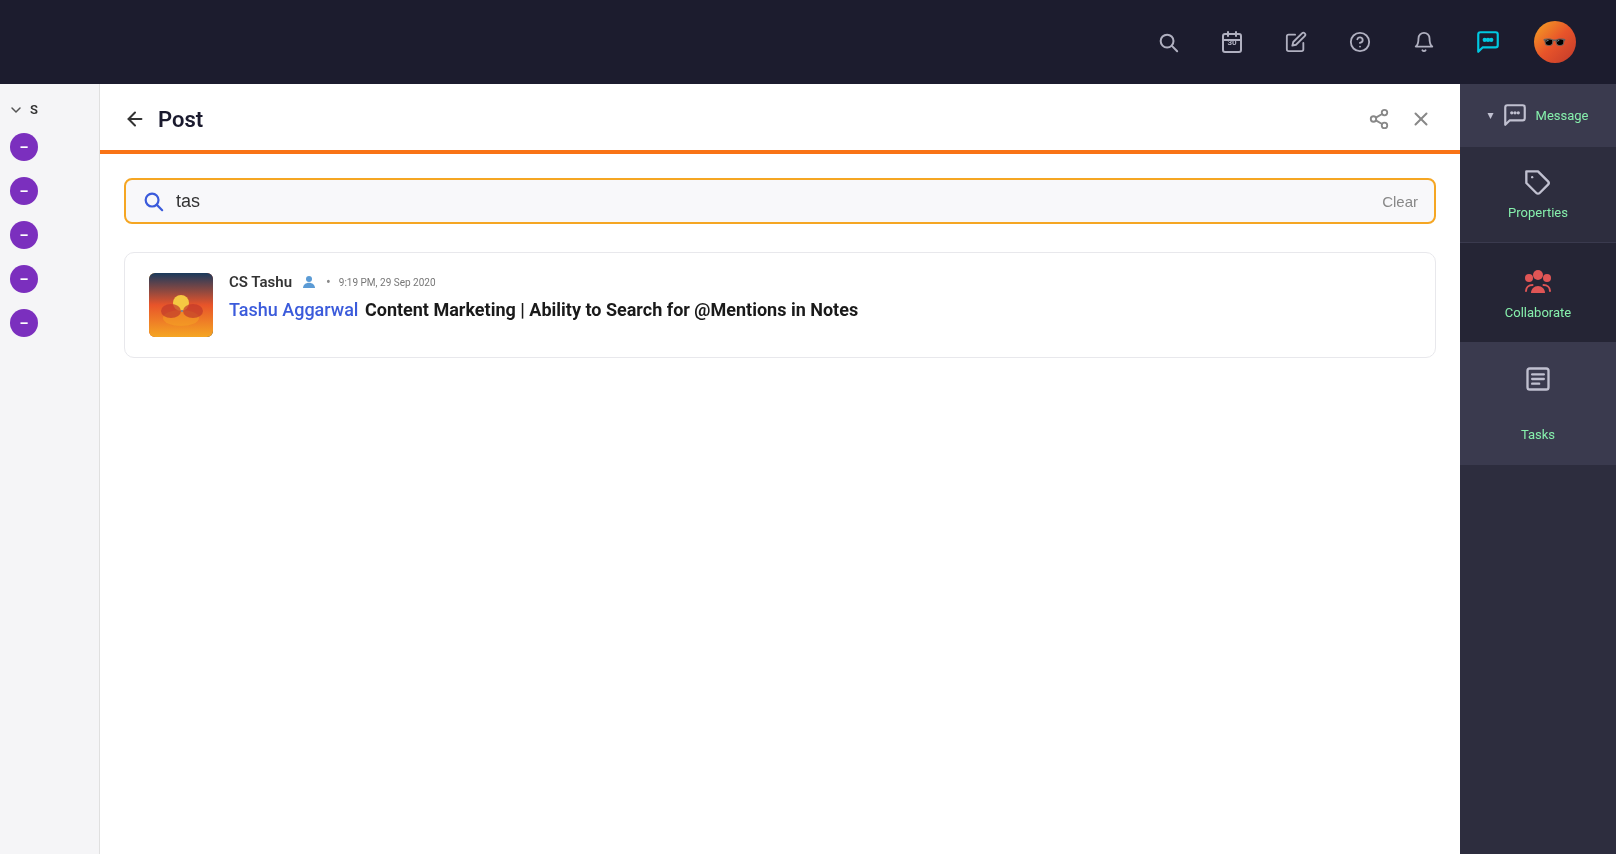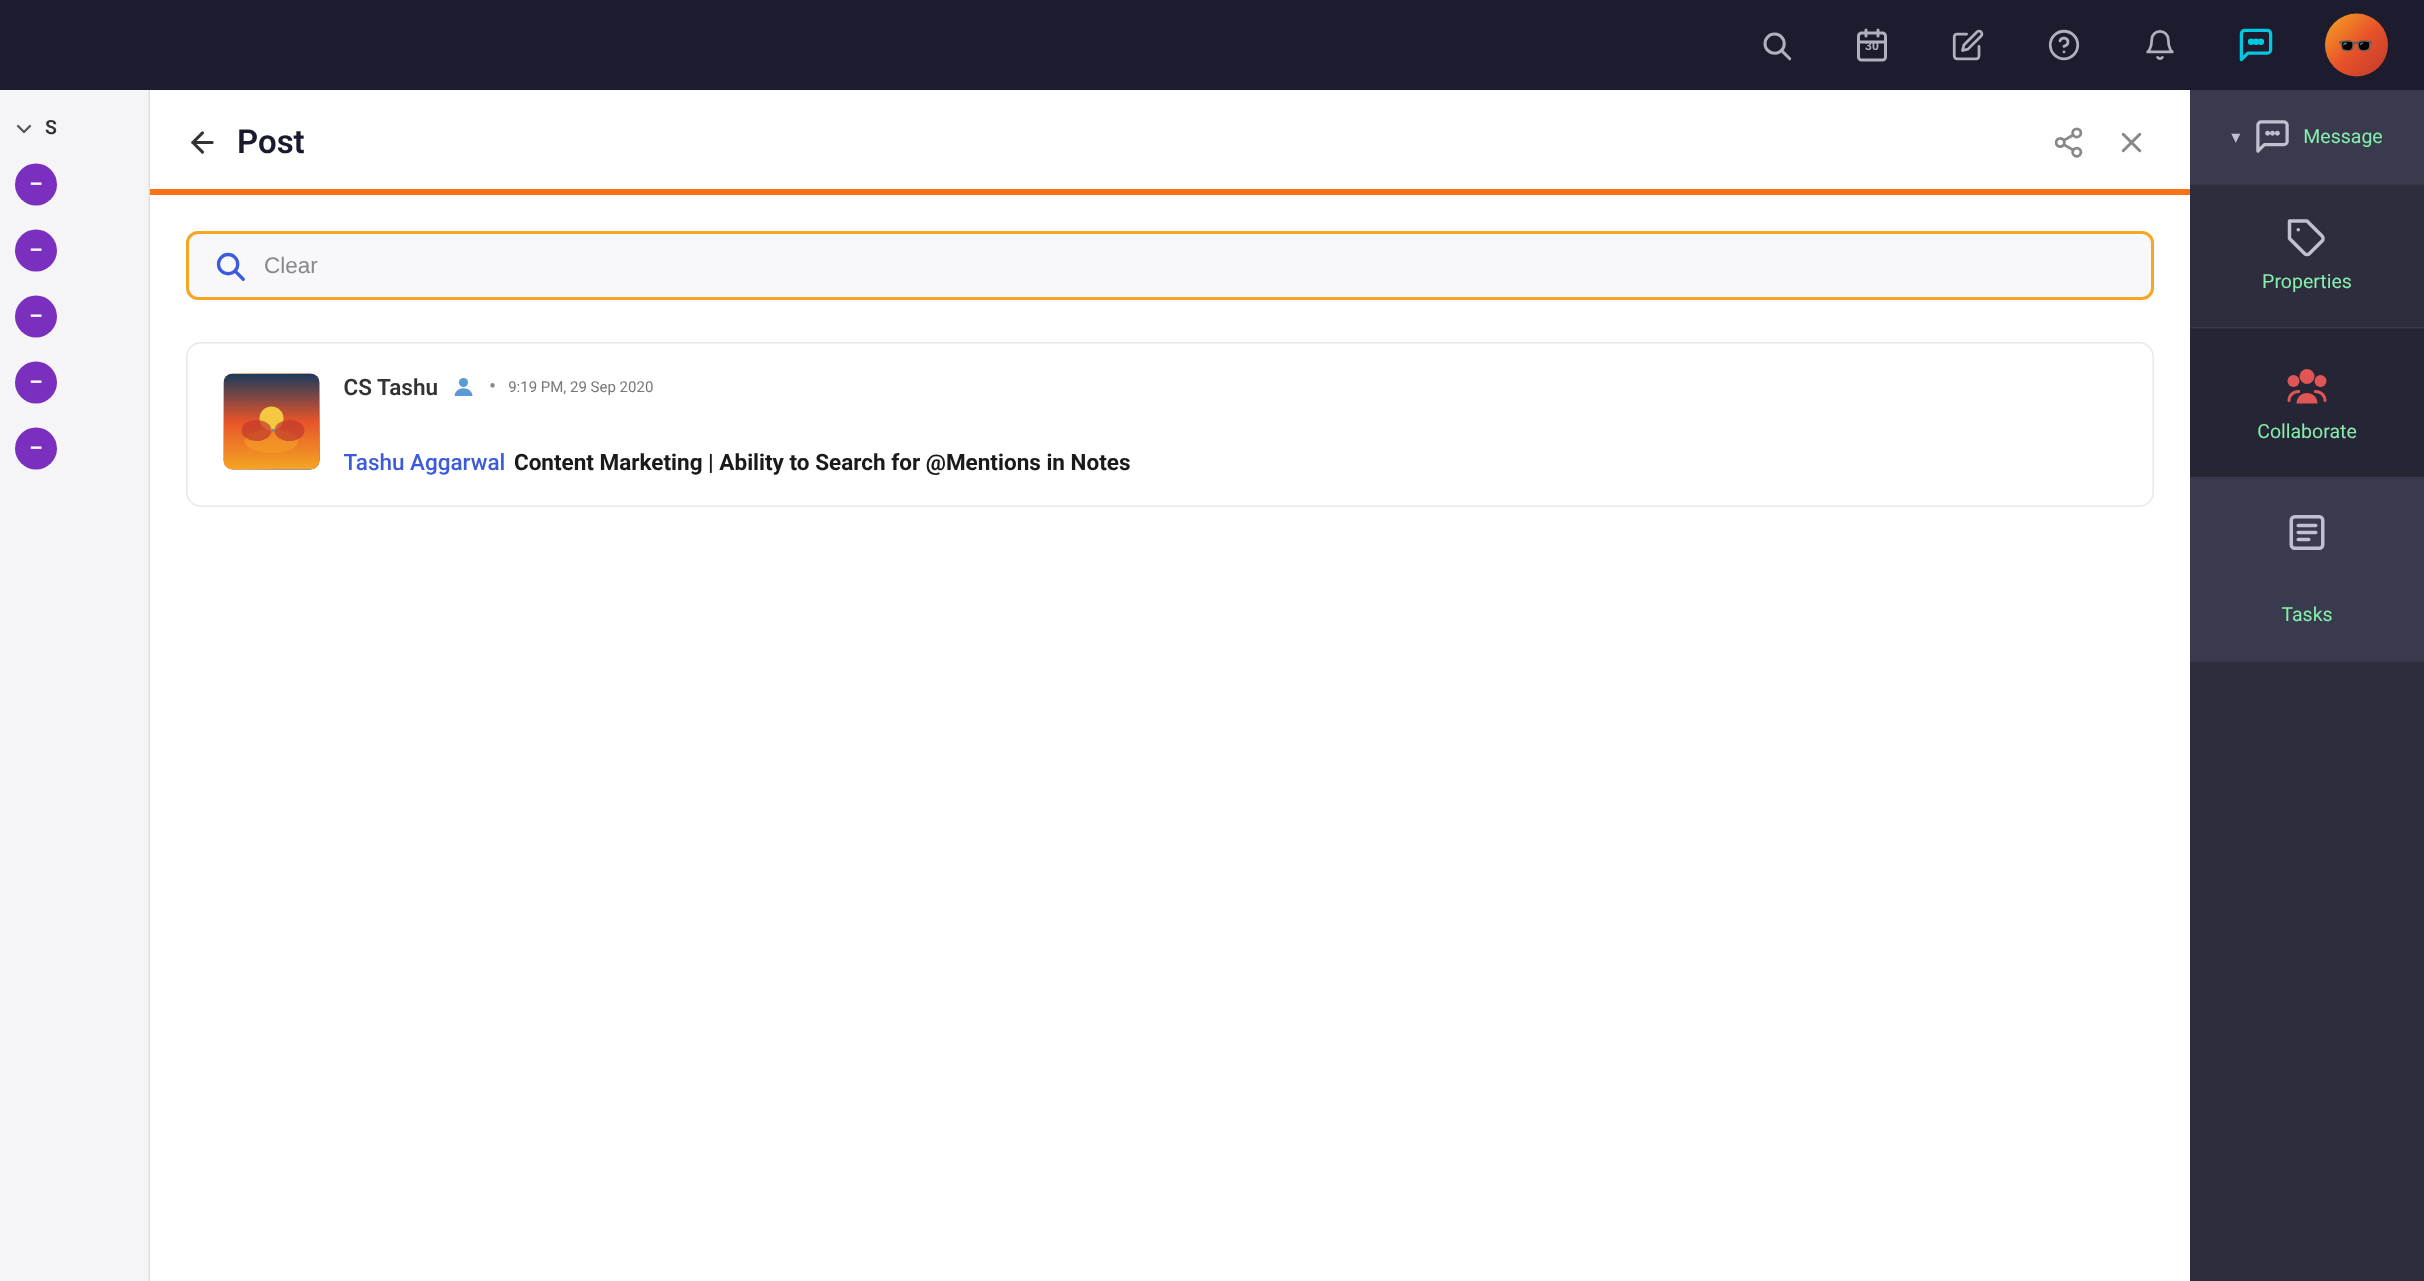--- a/index.html
+++ b/index.html
@@ -9,26 +9,26 @@
       background: #1a1a2e;
       font-family: -apple-system, BlinkMacSystemFont, 'Segoe UI', Roboto, sans-serif;
       overflow: hidden;
       display: flex;
       flex-direction: column;
     }
 
     
     .top-bar {
       width: 100%;
-      height: 60px;
+      height: 84px;
       background: #1c1c2e;
       display: flex;
       align-items: center;
       justify-content: flex-end;
-      padding: 0 24px;
+      padding: 0 40px;
       gap: 28px;
       flex-shrink: 0;
     }
     .top-bar-icon {
       color: #b0b0c0;
       font-size: 22px;
       cursor: pointer;
       display: flex;
       align-items: center;
       justify-content: center;
@@ -223,23 +223,22 @@
     .result-author {
       font-weight: 600;
       color: #333;
       font-size: 15px;
     }
     .result-timestamp {
       color: #777;
       font-size: 10px;
     }
     .result-title {
-      font-size: 15px;
+      font-size: 18px;
       color: #333;
-      margin-top: 24px;
     }
     .result-title .blue-link {
       color: #3b5bdb;
       font-weight: 500;
     }
     .result-title .bold-text {
       font-weight: 700;
       color: #1a1a1a;
     }
     .dot-separator {
@@ -402,20 +401,21 @@
         </svg>
       </button>
     </div>
 
     <div class="search-area">
       <div class="search-input-wrapper">
         <svg class="search-icon-inner" width="22" height="22" viewBox="0 0 24 24" fill="none" stroke="#3b5bdb" stroke-width="2.4" stroke-linecap="round" stroke-linejoin="round">
           <circle cx="11" cy="11" r="7"></circle>
             <line x1="16.5" y1="16.5" x2="22" y2="22"></line>
         </svg>
+        <input type="text" value="tas" style="">
         <button class="clear-btn">Clear</button>
       </div>
     </div>
 
     <div class="results-area">
       <div class="result-card">
         <div class="result-thumbnail">
 
           <svg width="64" height="64" viewBox="0 0 64 64">
 

